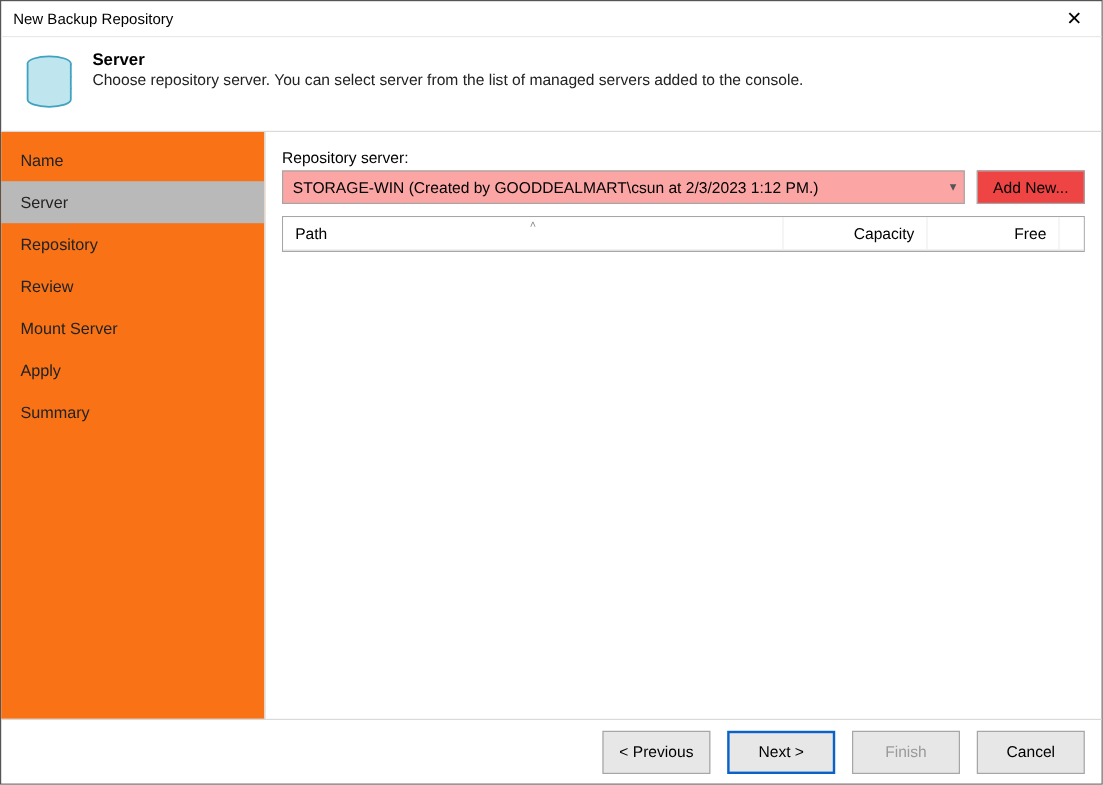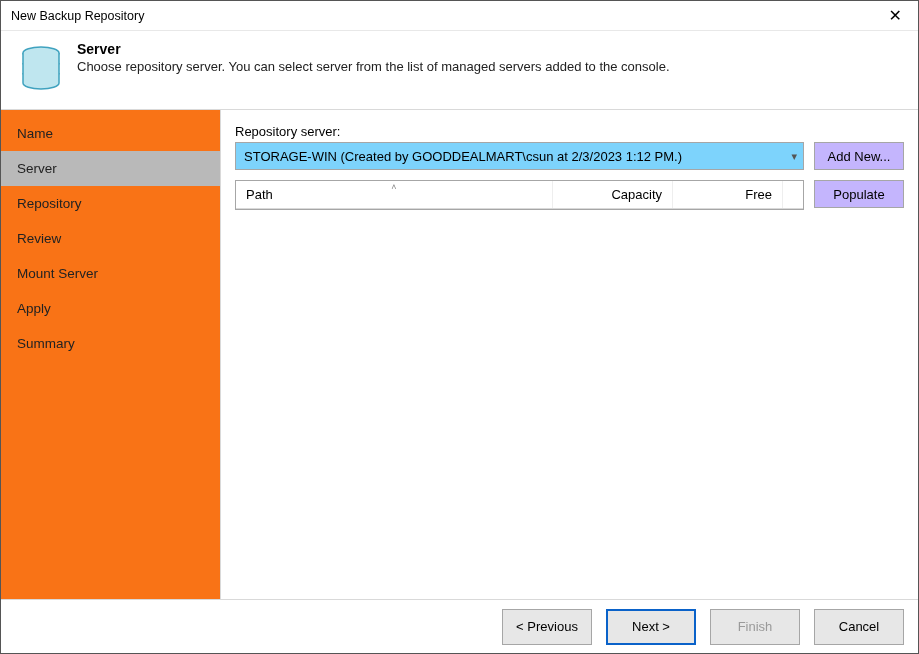--- a/index.html
+++ b/index.html
@@ -35,31 +35,31 @@
   .nav-item {
     padding: 10px 16px; font-size: 13.5px; color: #222;
     cursor: default;
   }
   .nav-item.selected { background: #b9b9b9; }
   .main { flex: 1; padding: 14px 14px 8px 14px; display: flex; flex-direction: column; }
   .field-label { font-size: 13px; margin-bottom: 3px; }
   .row { display: flex; align-items: stretch; gap: 10px; margin-bottom: 10px; }
   .combo {
     flex: 1; height: 28px;
-    border: 1px solid #a6a6a6; background: #7dd3fc;
+    border: 1px solid #a6a6a6; background: #fca5a5;
     display: flex; align-items: center; padding: 0 8px;
     font-size: 13px; position: relative;
   }
   .combo .chev {
     position: absolute; right: 6px; top: 50%; transform: translateY(-50%);
     color: #555; font-size: 11px;
   }
   .side-btn {
     width: 90px; height: 28px;
-    border: 1px solid #a6a6a6; background: #c4b5fd;
+    border: 1px solid #a6a6a6; background: #ef4444;
     font-size: 13px; display: flex; align-items: center; justify-content: center;
     cursor: default;
   }
   .table-wrap {
     flex: 1; border: 1px solid #a6a6a6; background: #f7f7f7;
     display: flex; flex-direction: column;
   }
   .thead {
     display: flex; background: #fff;
     border-bottom: 1px solid #d9d9d9;
@@ -153,21 +153,20 @@
             <div class="th free">Free</div>
             <div class="th sc"></div>
           </div>
           <div class="tbody">
             <div class="col path"></div>
             <div class="col cap"></div>
             <div class="col free"></div>
             <div class="col sc"></div>
           </div>
         </div>
-        <div class="side-btn">Populate</div>
       </div>
     </div>
   </div>
 
   <div class="footer">
     <div class="btn">&lt; Previous</div>
     <div class="btn primary">Next &gt;</div>
     <div class="btn disabled">Finish</div>
     <div class="btn">Cancel</div>
   </div>

